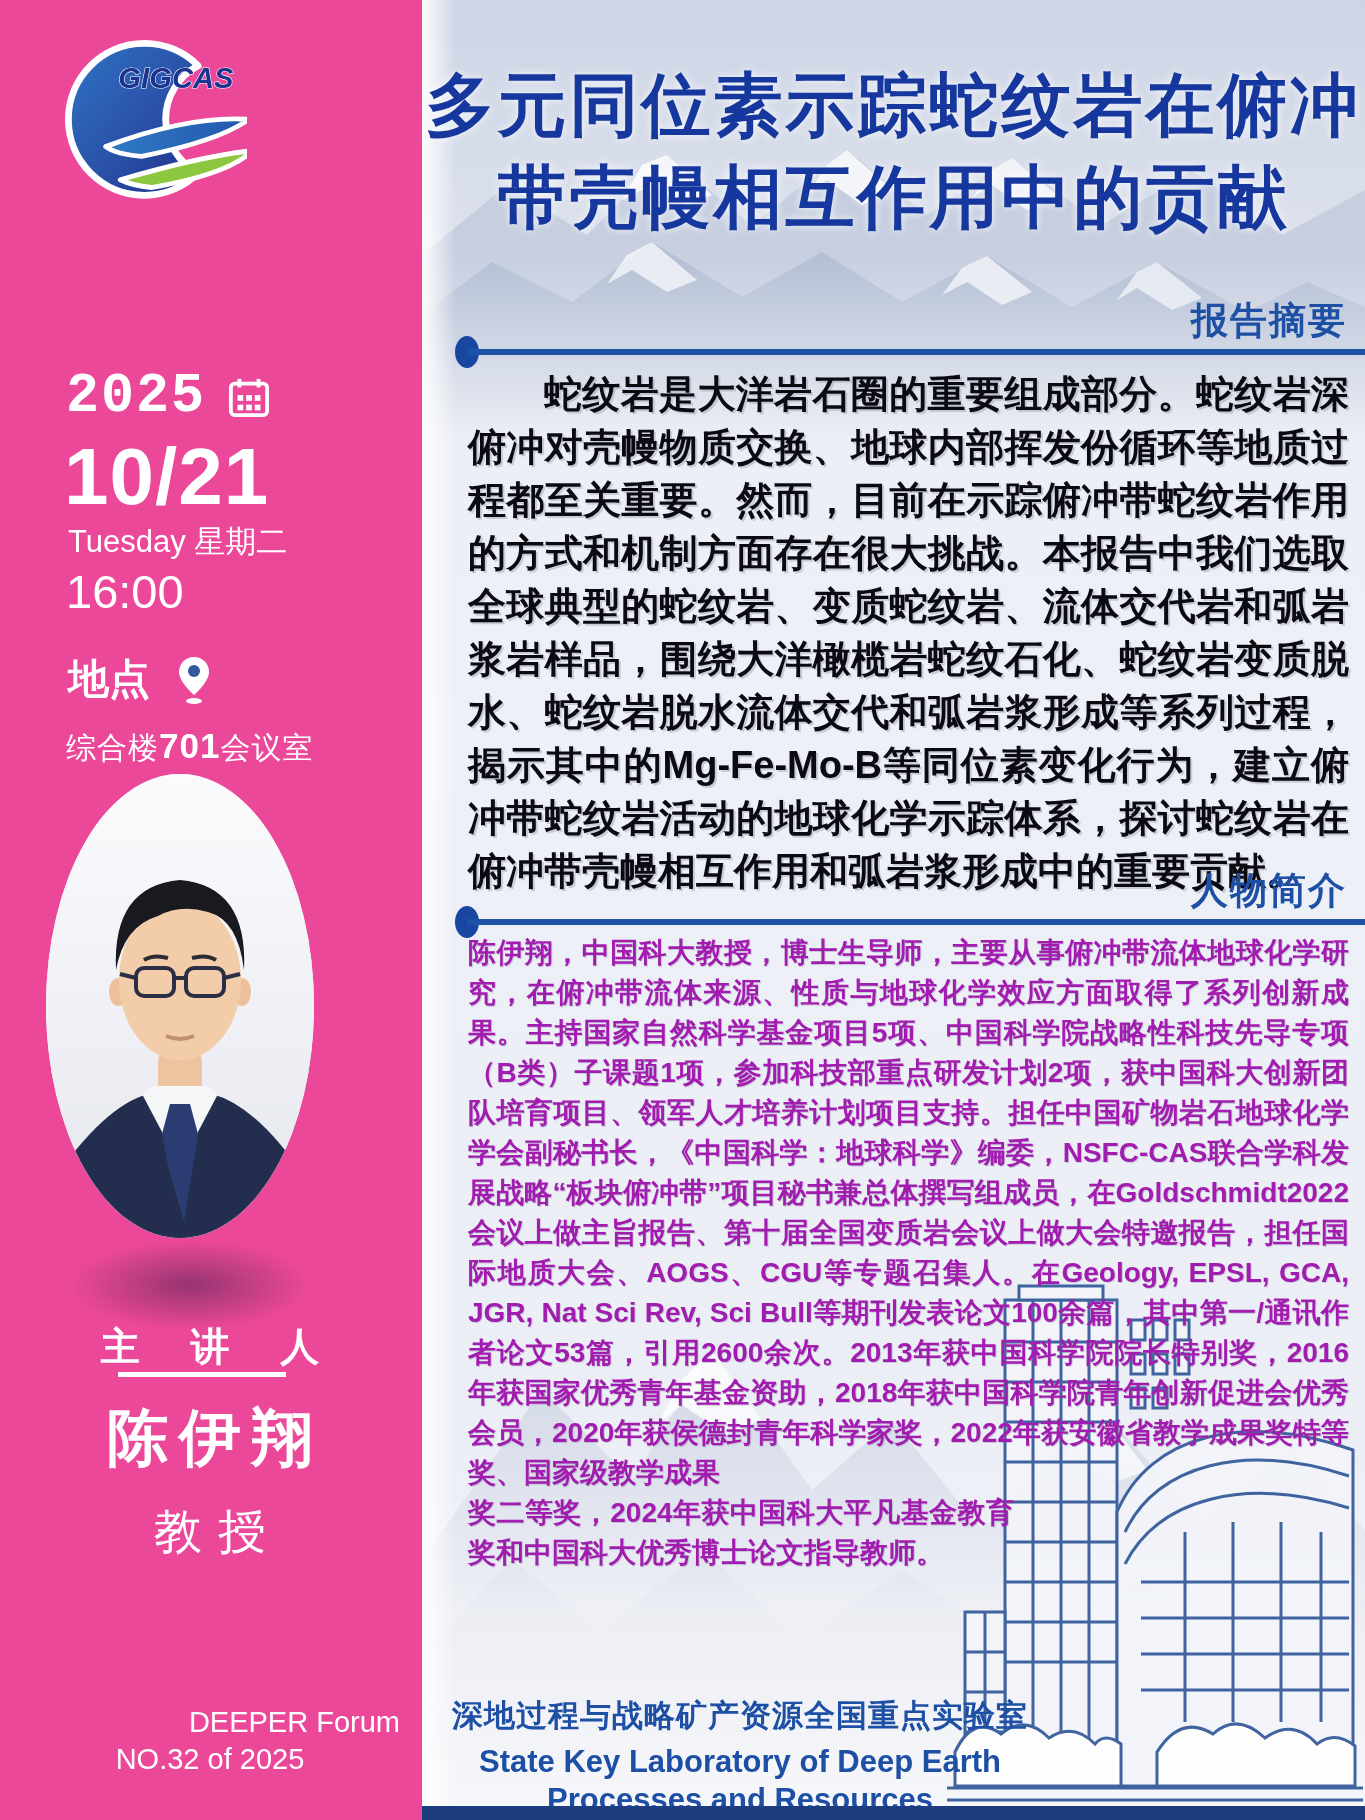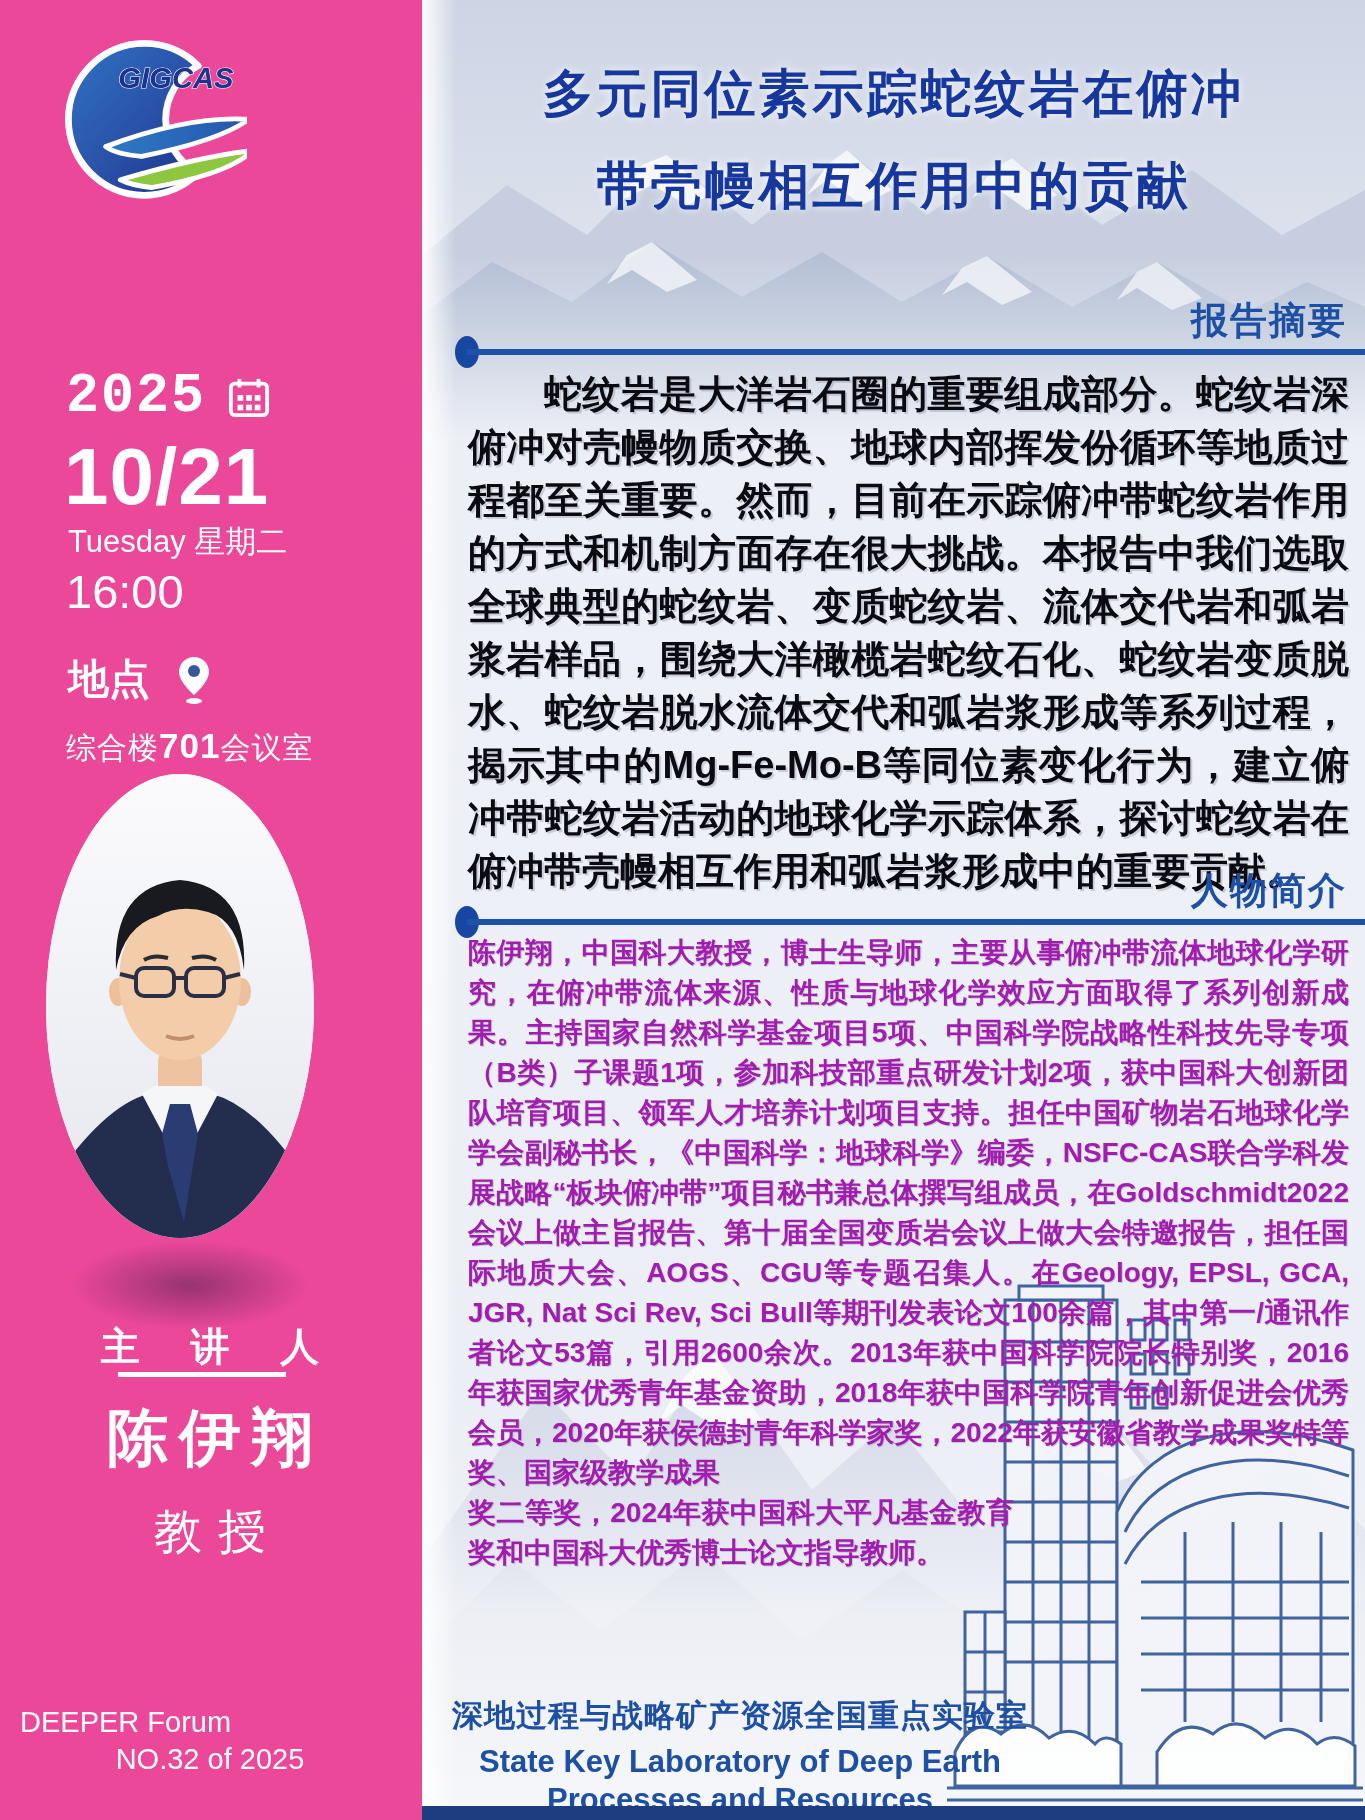--- a/index.html
+++ b/index.html
@@ -25,32 +25,32 @@
     background:radial-gradient(closest-side,rgba(10,20,45,.38),rgba(10,20,45,0));z-index:1;}
   .photo{position:absolute;left:46px;top:774px;width:268px;height:464px;border-radius:50%;
     overflow:hidden;background:#f2f3f6;z-index:2;}
   .speaker-label{position:absolute;left:20px;top:1320px;width:380px;text-align:center;
     font-size:39px;font-weight:700;letter-spacing:20px;text-indent:20px;}
   .speaker-underline{position:absolute;left:118px;top:1372px;width:168px;height:5px;background:#fff;}
   .speaker-name{position:absolute;left:20px;top:1396px;width:380px;text-align:center;
     font-size:62px;font-weight:900;letter-spacing:10px;text-indent:10px;}
   .speaker-title{position:absolute;left:20px;top:1500px;width:380px;text-align:center;
     font-size:48px;font-weight:400;letter-spacing:16px;text-indent:16px;}
-  .forum1{position:absolute;left:20px;top:1706px;width:380px;text-align:left;font-size:29px;}
+  .forum1{position:absolute;left:20px;top:1706px;width:380px;text-align:right;font-size:29px;}
   .forum2{position:absolute;left:20px;top:1743px;width:380px;text-align:center;font-size:29px;}
 
   
   .main{position:absolute;left:422px;top:0;width:943px;height:1820px;
     background:linear-gradient(180deg,#e9ecf4 0%,#eef0f7 40%,#eaedf5 100%);z-index:1;}
   .main-edge{position:absolute;left:422px;top:0;width:34px;height:1820px;
     background:linear-gradient(90deg,rgba(255,255,255,.95),rgba(255,255,255,0));z-index:2;}
   .mountains-top{position:absolute;left:422px;top:0;width:943px;height:440px;z-index:1;}
   .mountains-bottom{position:absolute;left:422px;top:1230px;width:943px;height:578px;z-index:1;}
   .title-l1,.title-l2{position:absolute;left:422px;width:943px;text-align:center;
-    color:#16389E;font-weight:900;font-size:51px;letter-spacing:3px;z-index:4;
+    color:#16389E;font-weight:900;font-size:69px;letter-spacing:3px;z-index:4;
     text-shadow:0 0 8px rgba(255,255,255,.85);}
   .title-l1{top:60px;}
   .title-l2{top:152px;}
   .sec-header{position:absolute;right:18px;color:#1D4FA5;font-size:37px;font-weight:900;
     letter-spacing:2px;z-index:4;}
   .abs-header{top:294px;}
   .bio-header{top:864px;}
   .divider{position:absolute;left:467px;right:0;height:6px;background:#1D52A8;z-index:4;}
   .div1{top:349px;}
   .div2{top:919px;}

